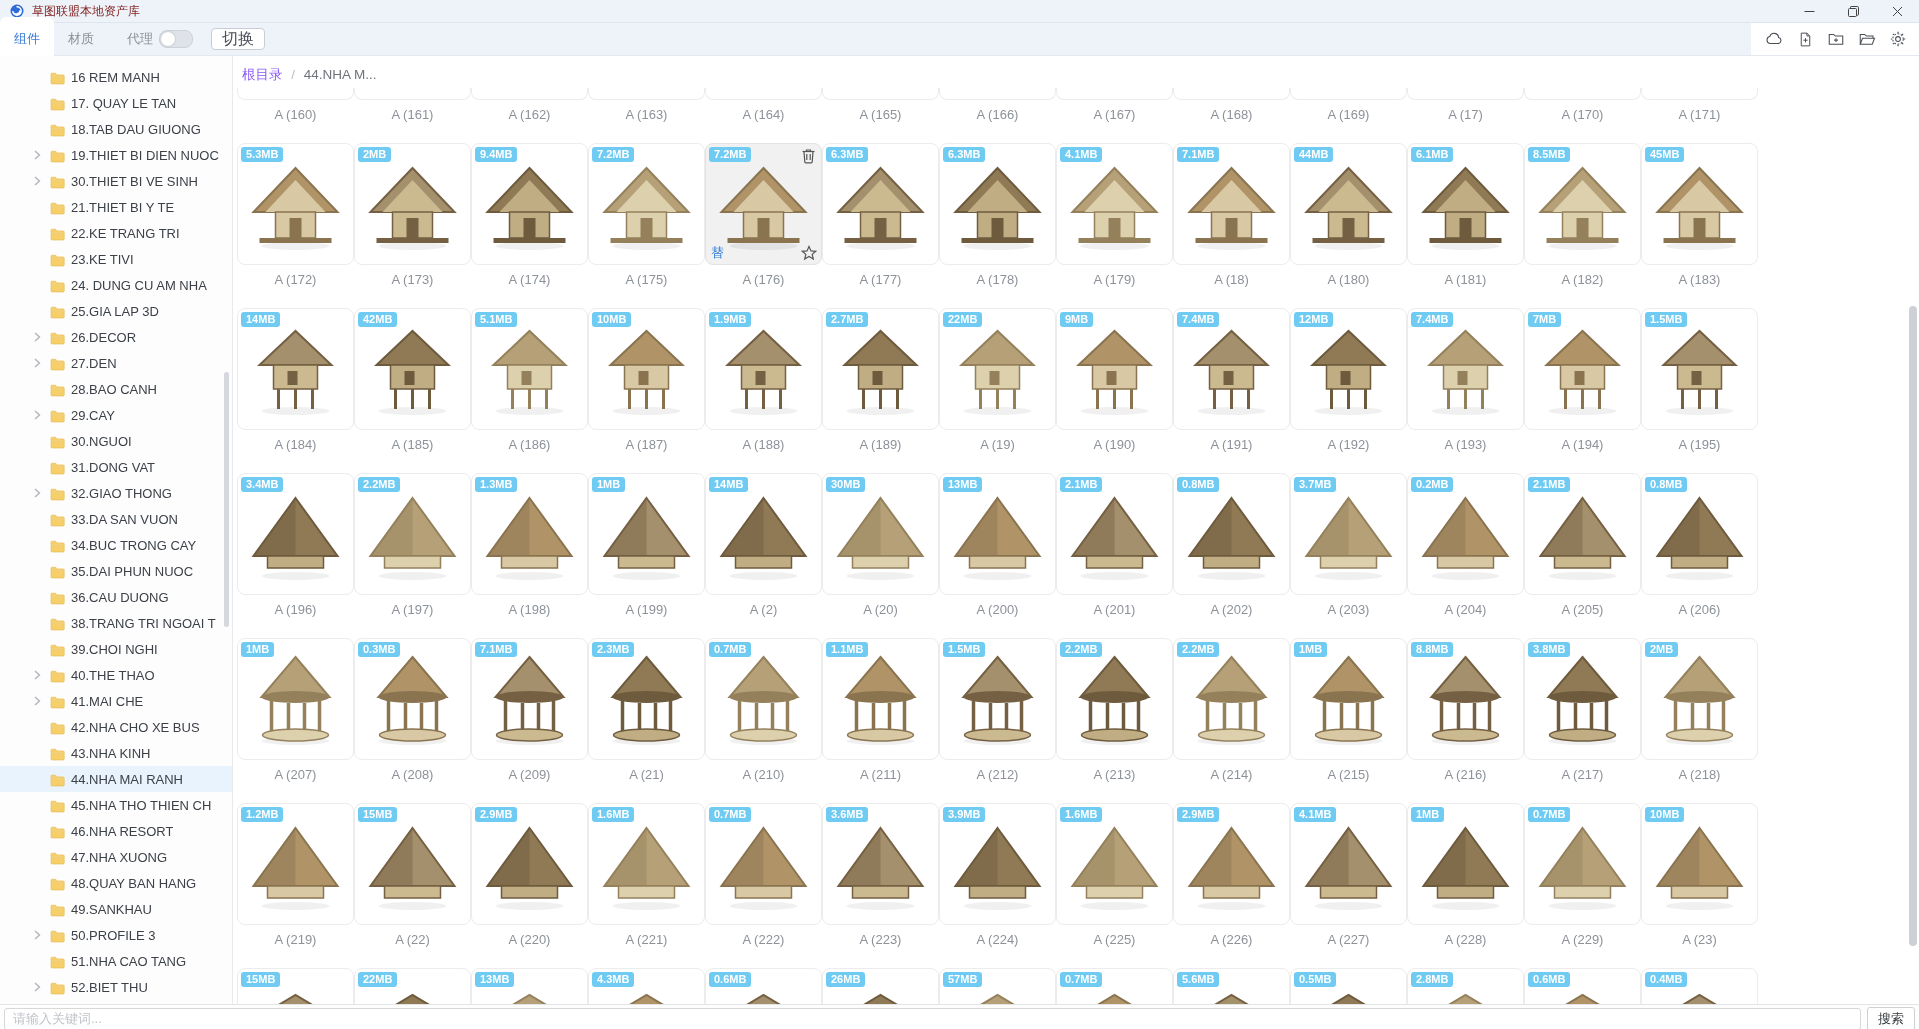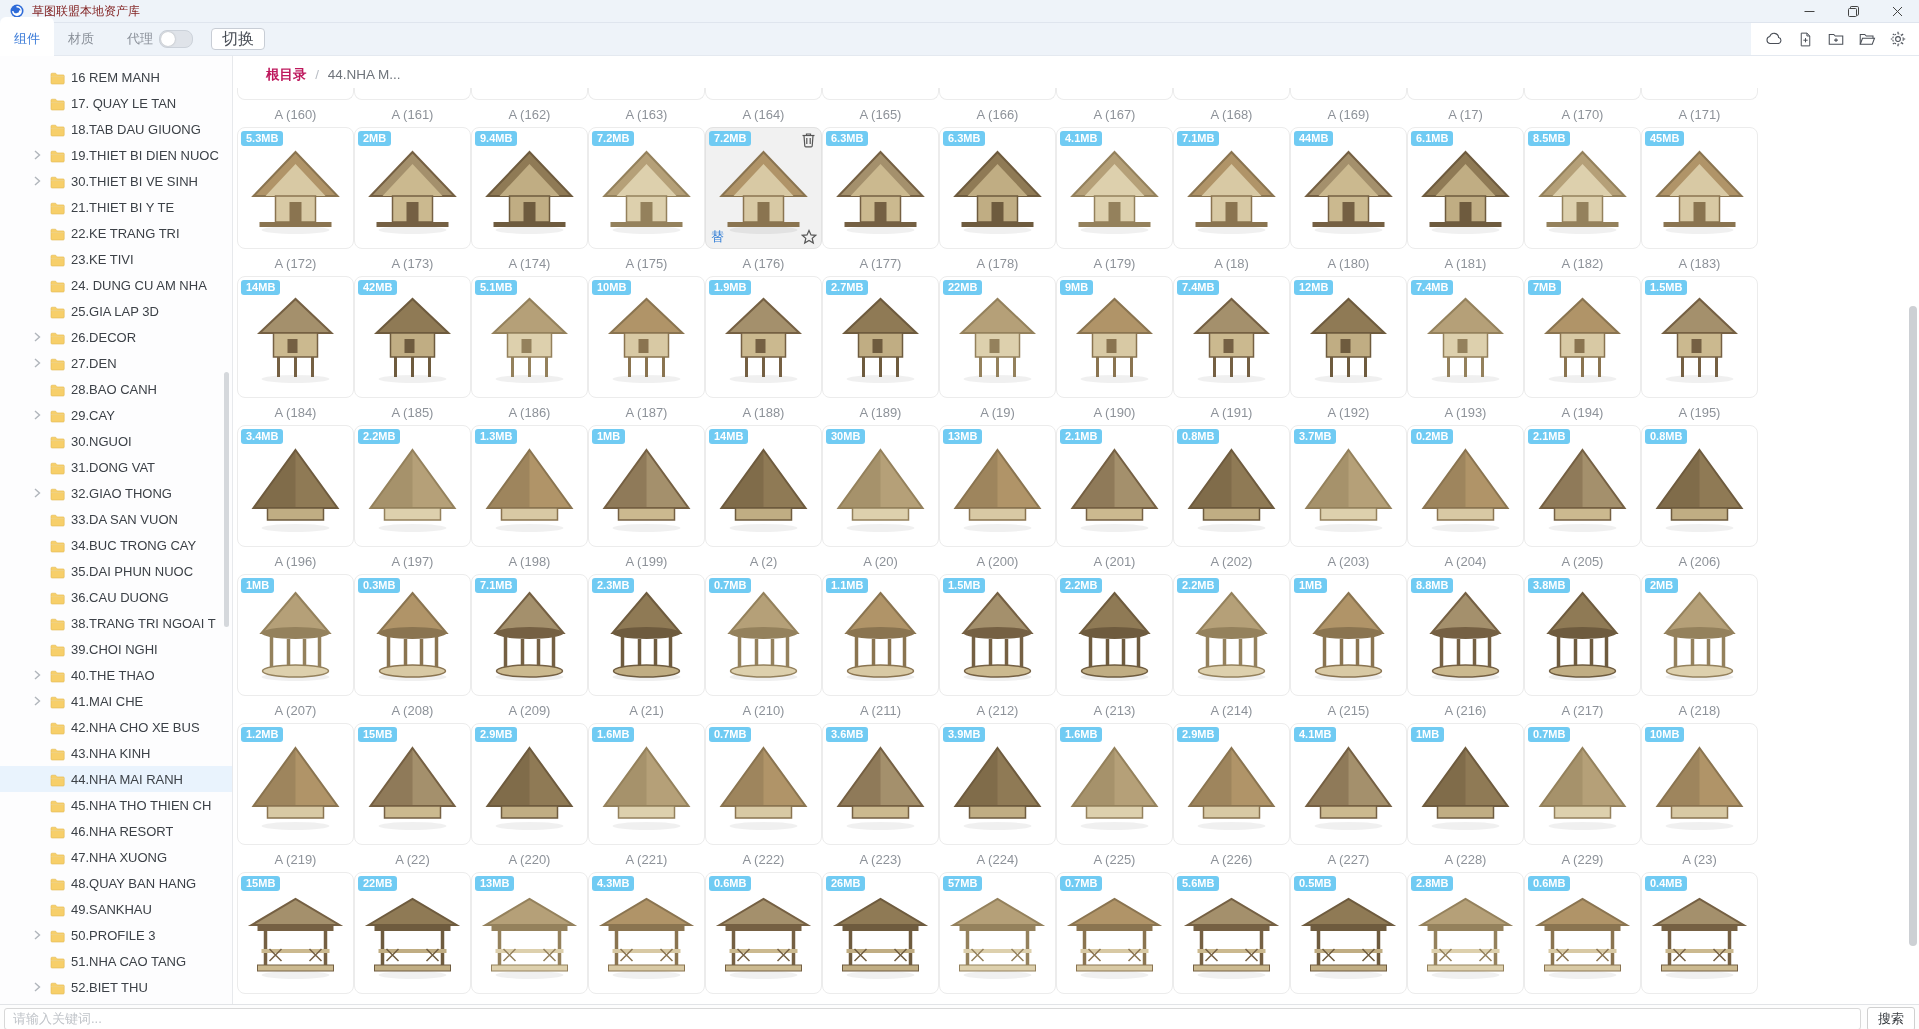--- a/index.html
+++ b/index.html
@@ -32,30 +32,30 @@
   .tree-item{height:26px;display:flex;align-items:center;cursor:pointer;white-space:nowrap;overflow:hidden;}
   .tree-item.selected{background:#e9f3fd;}
   .chev{width:12px;height:12px;margin-left:33px;flex:0 0 12px;display:flex;align-items:center;}
   .chev.empty svg{visibility:hidden;}
   .folder-ico{width:15px;height:13px;margin-left:5px;flex:0 0 15px;}
   .tree-label{margin-left:6px;font-size:13px;color:#3c4147;overflow:hidden;}
   .sb-thumb{position:absolute;right:3px;top:316px;width:5px;height:255px;border-radius:3px;background:#d5d8dc;}
 
   .content{position:relative;flex:1;background:#ffffff;overflow:hidden;}
   .breadcrumb{position:absolute;top:10px;left:9px;font-size:13.5px;}
-  .bc-root{color:#be185d;font-weight:bold;cursor:pointer;margin-left:24px;}
+  .bc-root{color:#8b5cf6;font-weight:normal;cursor:pointer;}
   .bc-sep{color:#b9bec5;margin:0 5px;}
   .bc-cur{color:#6f747b;}
 
   .grid{position:absolute;top:32px;left:4px;}
   .g-row{display:flex;gap:0;}
   .stub{width:115px;height:11px;border:1px solid #ececec;border-top:none;border-radius:0 0 8px 8px;background:#fff;}
   .label-row{margin-top:6px;height:18px;}
   .g-label{width:117px;text-align:center;font-size:13px;color:#8d9299;line-height:18px;}
-  .card-row{margin-top:3px;height:122px;}
+  .card-row{margin-top:19px;height:122px;}
   .card{position:relative;width:115px;height:120px;background:#fff;border:1px solid #ececec;border-radius:8px;cursor:pointer;}
   .card.selected{background:#f1f1f1;border-color:#e2e2e2;}
   .card .thumb{position:absolute;left:7px;top:10px;width:101px;height:100px;}
   .badge{position:absolute;top:3px;left:3px;background:#70cbf3;color:#fff;font-size:11px;font-weight:bold;padding:1px 5px;border-radius:3px;line-height:13px;}
   .card .trash{position:absolute;top:4px;right:5px;width:15px;height:16px;cursor:pointer;}
   .card .star{position:absolute;bottom:3px;right:4px;width:16px;height:16px;cursor:pointer;}
   .card .repl{position:absolute;bottom:2px;left:5px;font-size:13px;color:#2e7cd6;cursor:pointer;}
   .v-thumb{position:absolute;right:2px;top:250px;width:8px;height:640px;border-radius:4px;background:#cdd0d4;}
 
   

